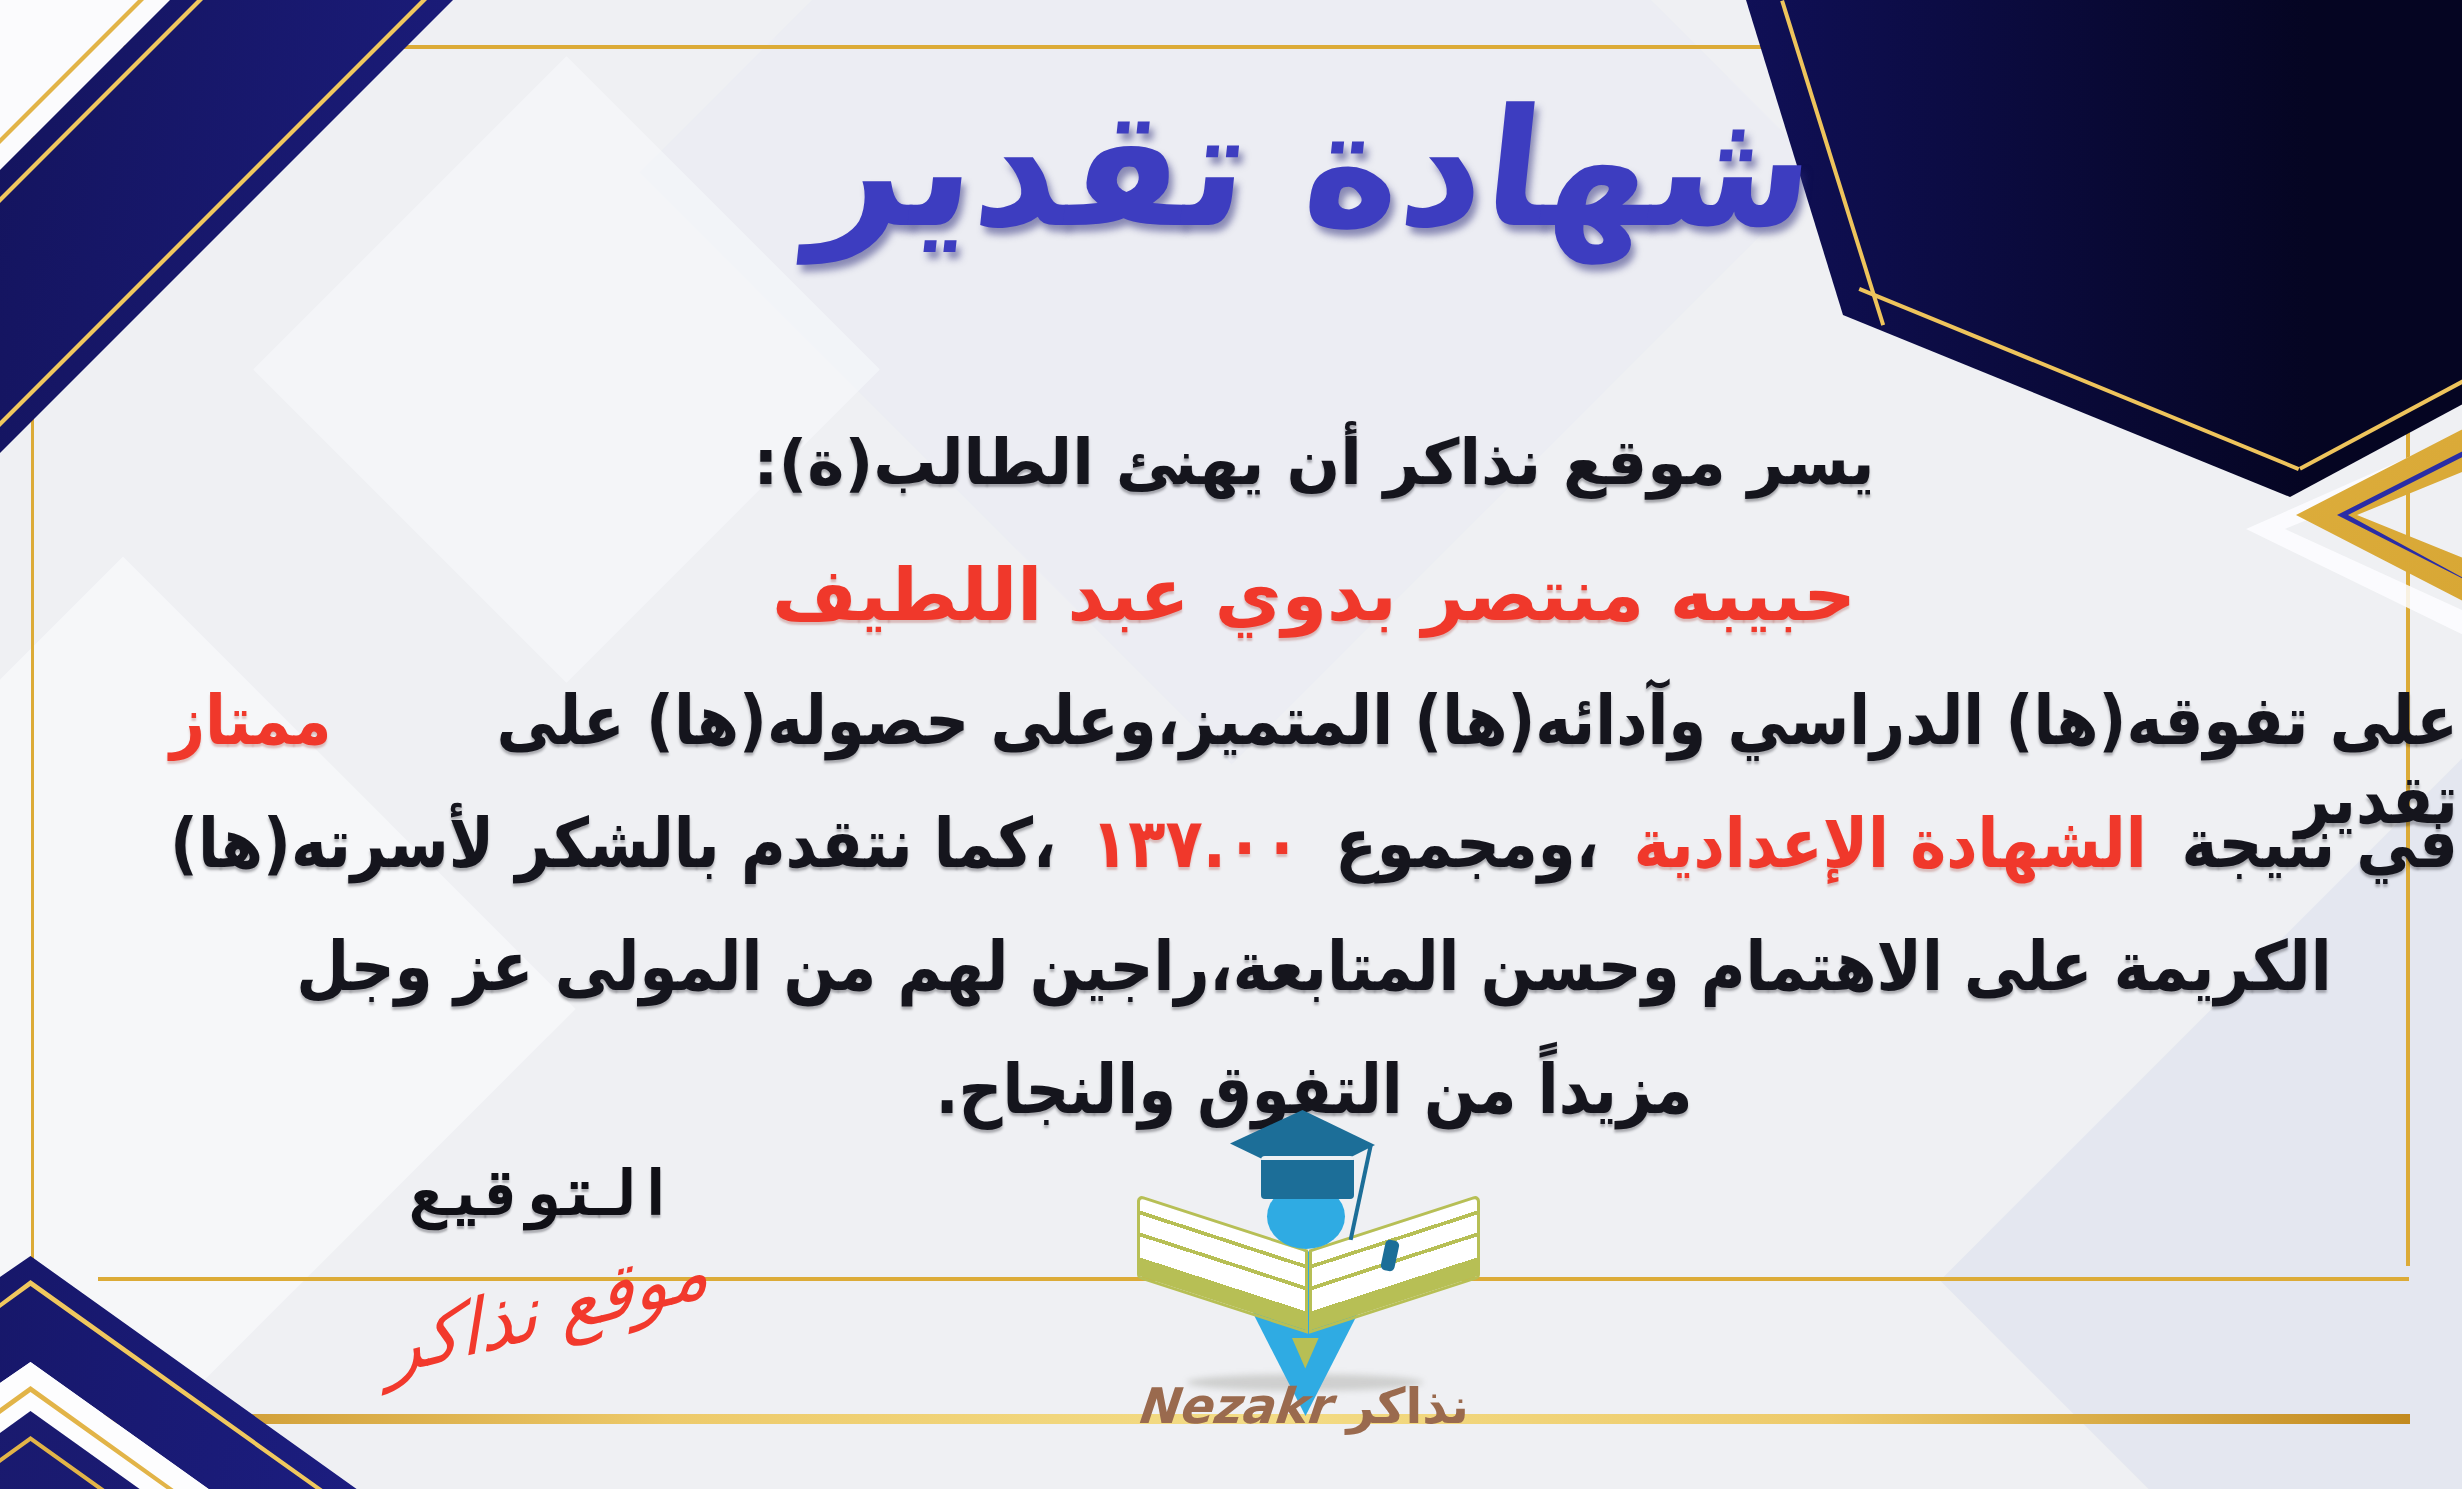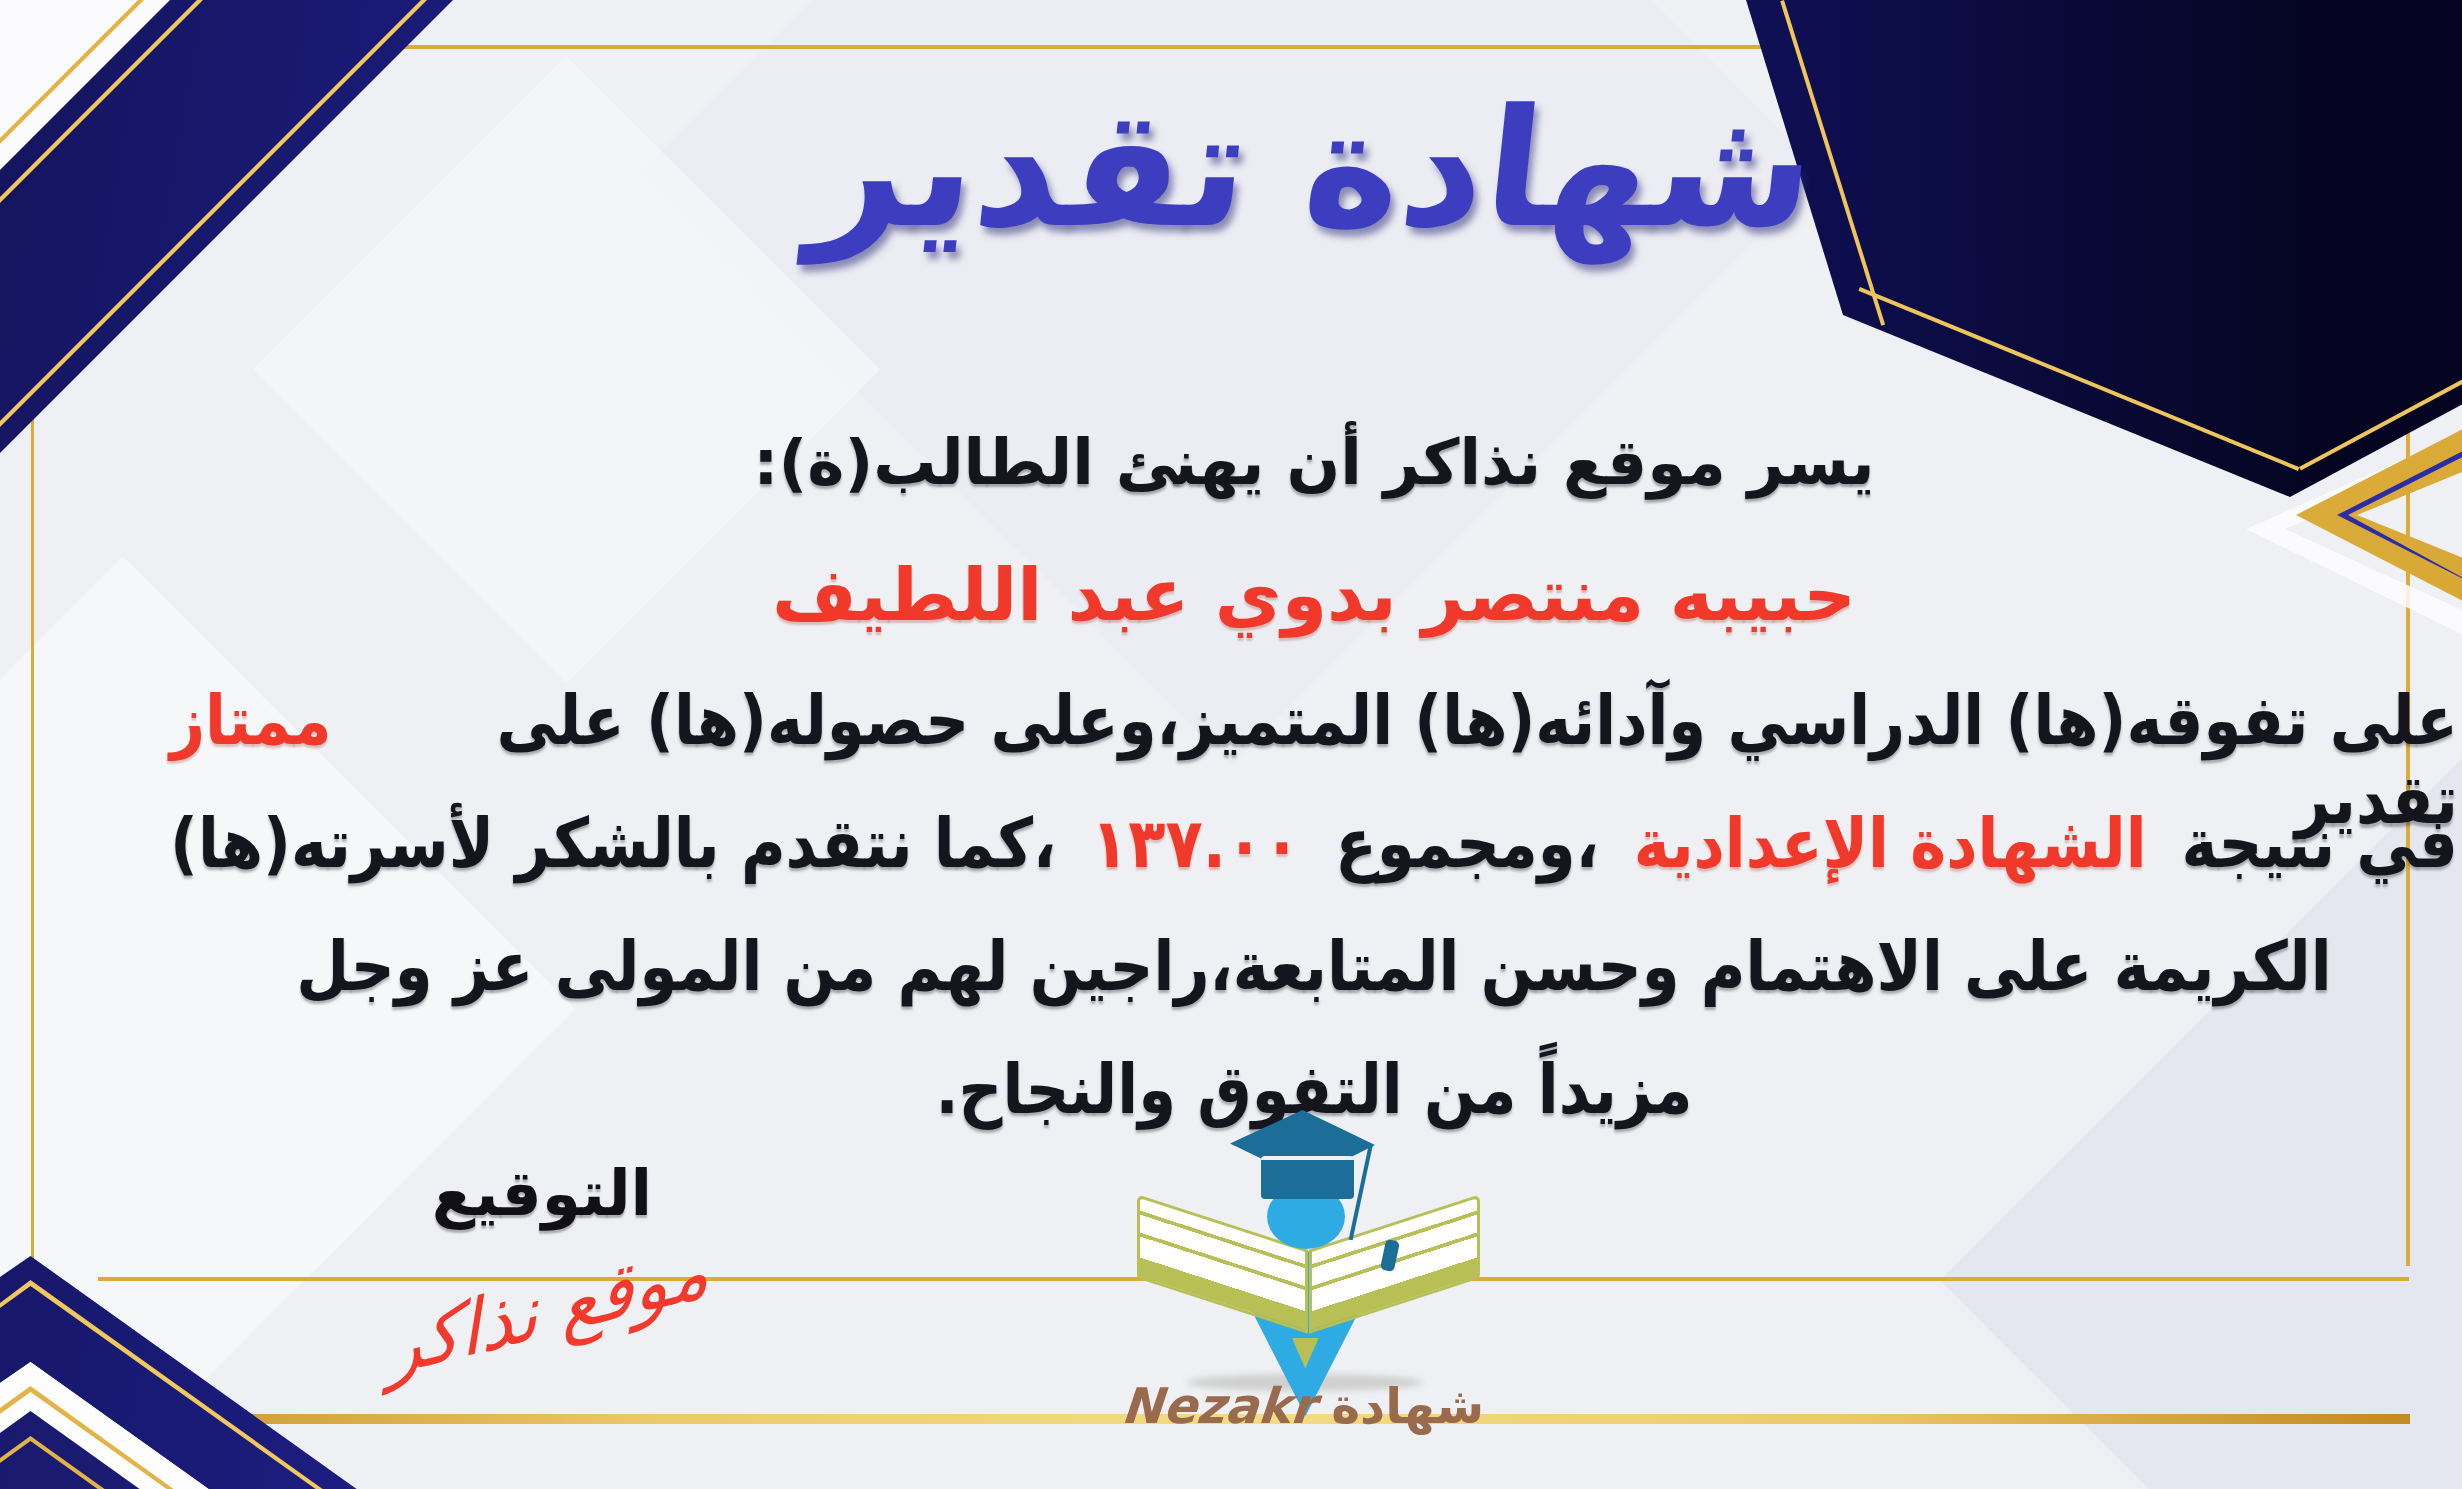--- a/index.html
+++ b/index.html
@@ -66,21 +66,21 @@
            text-shadow:0 3px 2.5px rgba(20,20,30,.35); }
   .name  { top:552px; left:0; right:0; text-align:center; font-size:73px; font-weight:bold; color:#f0382b;
            text-shadow:0 2.5px 2px rgba(150,30,20,.25); }
   .para  { left:170px; top:680px; width:2288px; }
   .p-line{ height:123px; font-size:61px; font-weight:bold; color:#15151d; display:flex; align-items:flex-start;
            text-shadow:0 3px 2.5px rgba(20,20,30,.33); transform:scaleY(1.12); transform-origin:center top; }
   .l1,.l2{ justify-content:space-between; }
   .l3,.l4{ justify-content:center; }
   .red   { color:#f0382b; text-shadow:0 2.5px 2px rgba(150,30,20,.25); }
   .sig-label  { left:404px; top:1157px; width:276px; text-align:center; font-size:63px; font-weight:bold; color:#101016;
-                text-shadow:0 2.5px 2px rgba(20,20,30,.3); }
+                text-shadow:0 2.5px 2px rgba(20,20,30,.3);font-family:Liberation Mono, monospace; }
   .sig-script { left:360px; top:1266px; width:374px; text-align:center; font-size:74px; color:#f2392c;
                 font-style:italic; transform:rotate(-14deg) skewX(-10deg); }
 
   
   .logo { position:absolute; left:1113px; top:1106px; width:384px; height:320px; }
   .logo div { position:absolute; }
   .lg-shadow { left:74px; top:268px; width:236px; height:16.7px; background:rgba(110,110,100,.25); border-radius:50%; filter:blur(3px); }
   .lg-body  { left:126px; top:145px; width:133px; height:165px; background:#2fabe3;
               clip-path:polygon(50% 100%,12% 40%,0 16%,8% 4%,50% 0,92% 4%,100% 16%,88% 40%); }
   .lg-wing  { top:116px; width:165px; height:78px; border:3px solid #b7bf55;
@@ -170,18 +170,18 @@
     <div class="lg-wing lg-wing-l"></div>
     <div class="lg-wing lg-wing-r"></div>
     <div class="lg-spine"></div>
     <div class="lg-head"></div>
     <div class="lg-board"></div>
     <div class="lg-base"></div>
     <div class="lg-tline"></div>
     <div class="lg-tknob"></div>
     <div class="lg-text">
       <span class="lg-latin">Nezakr</span>
-      <span class="lg-arabic" dir="rtl">شهادة</span>
+      <span class="lg-arabic" dir="rtl">نذاكر</span>
     </div>
   </div>
 
 </div>
 
 
 </body></html>

